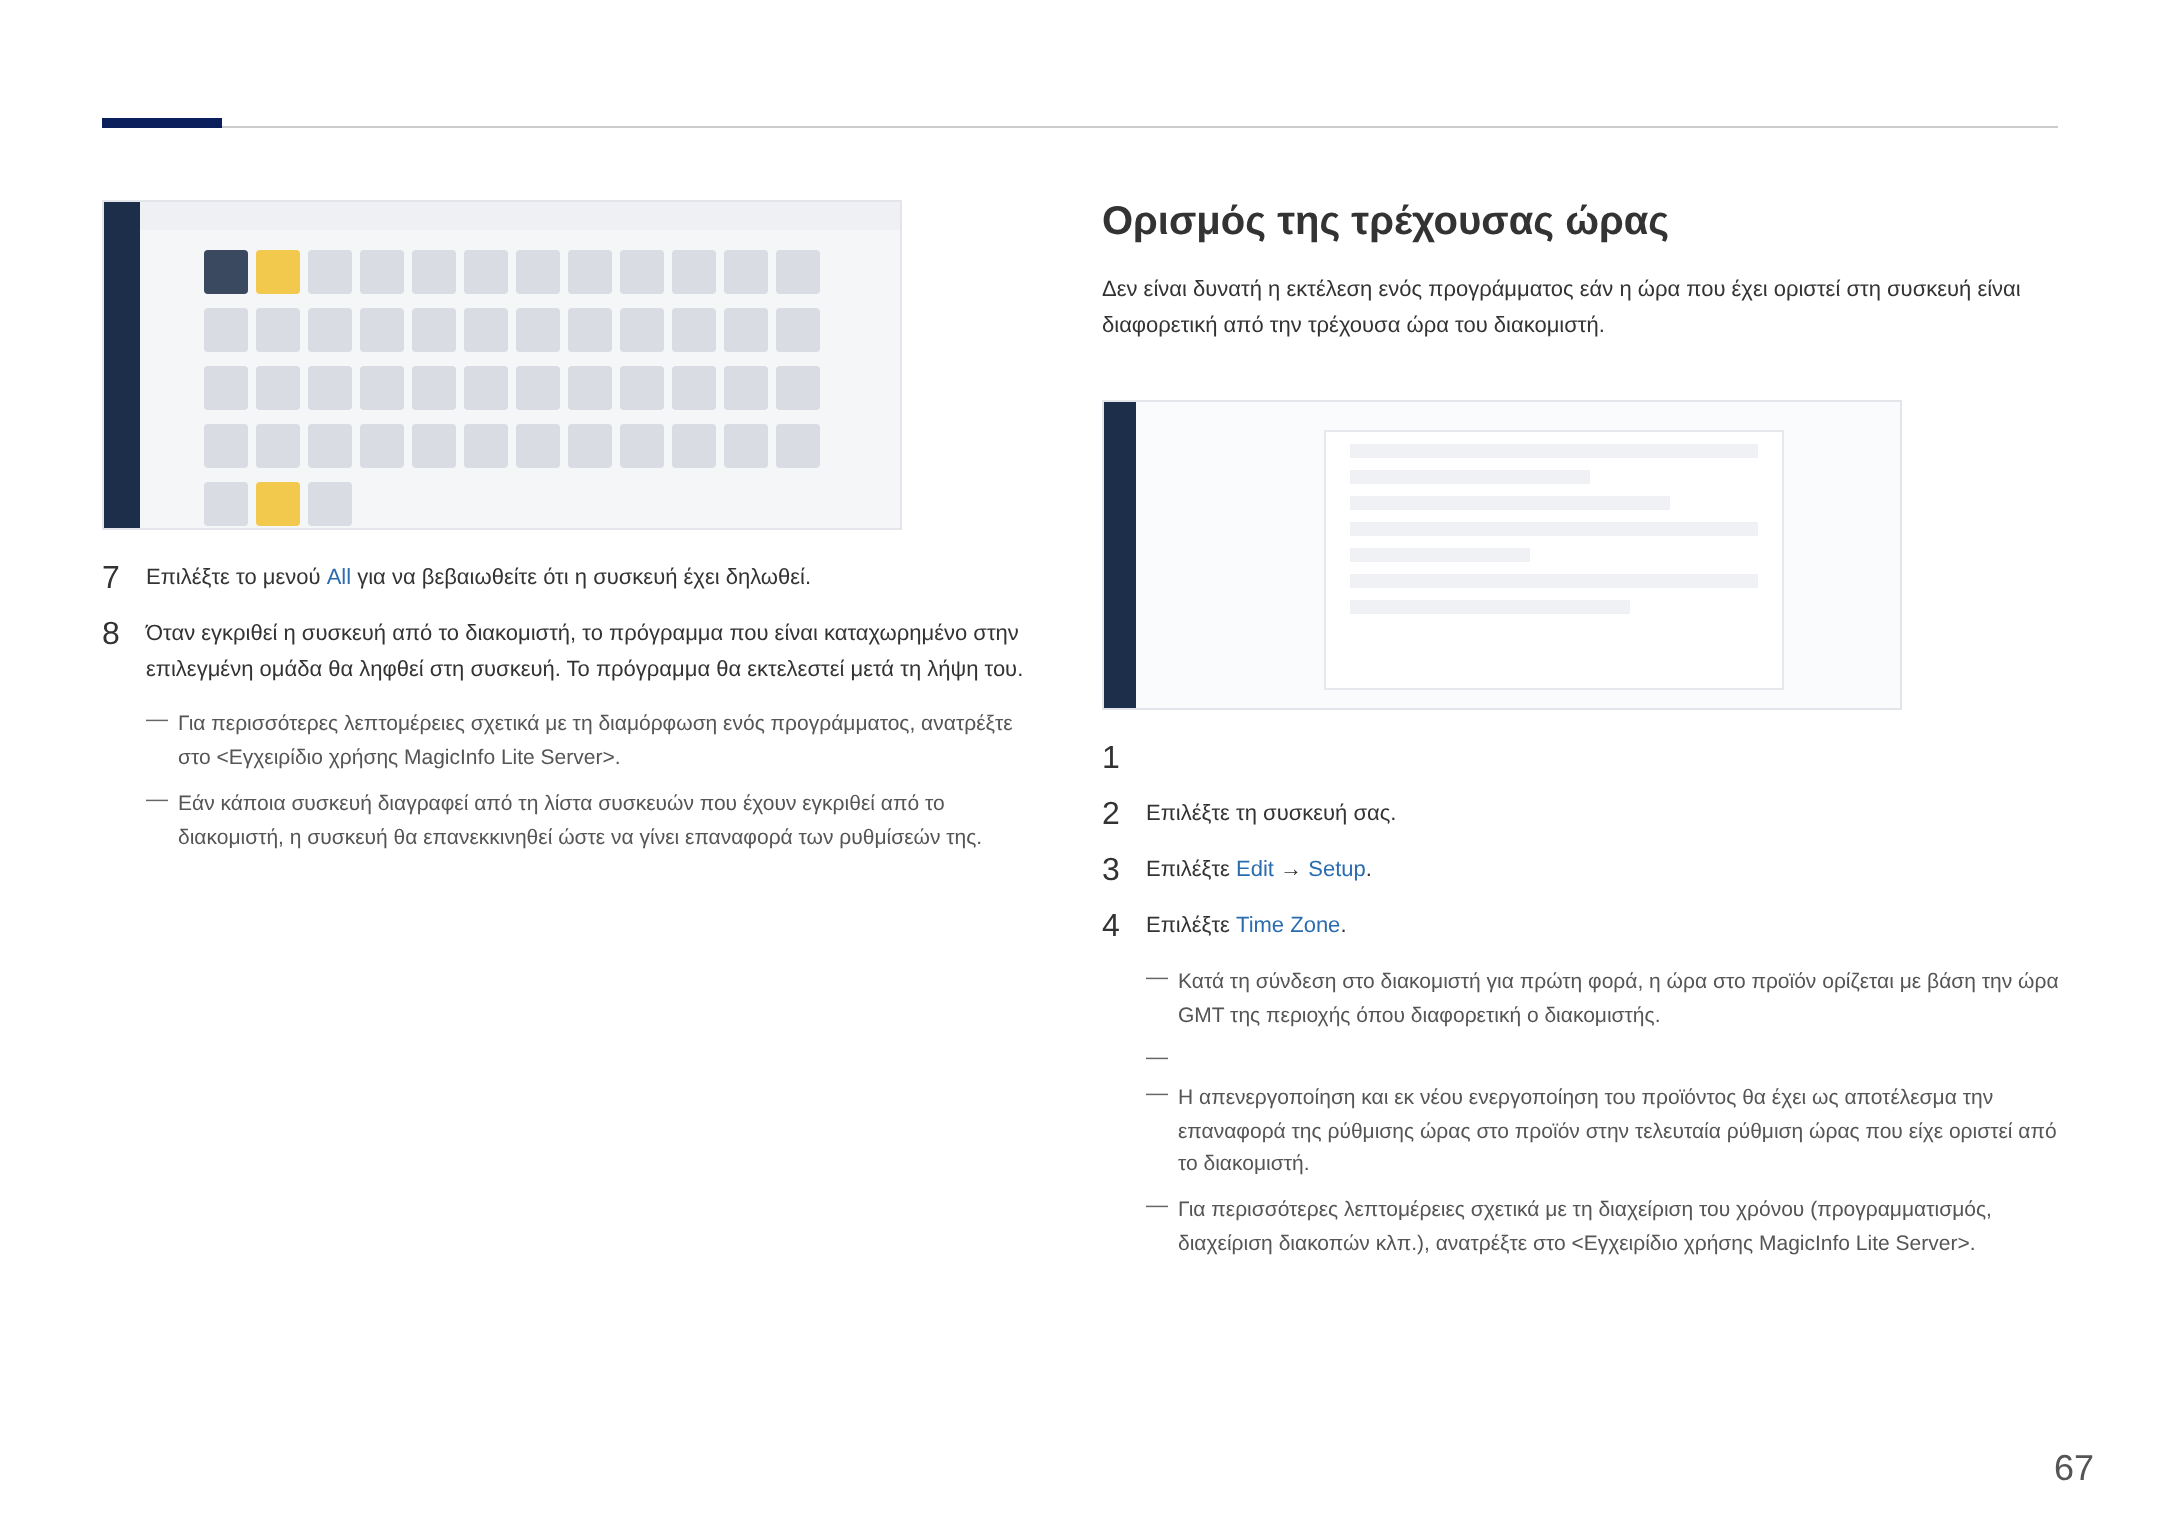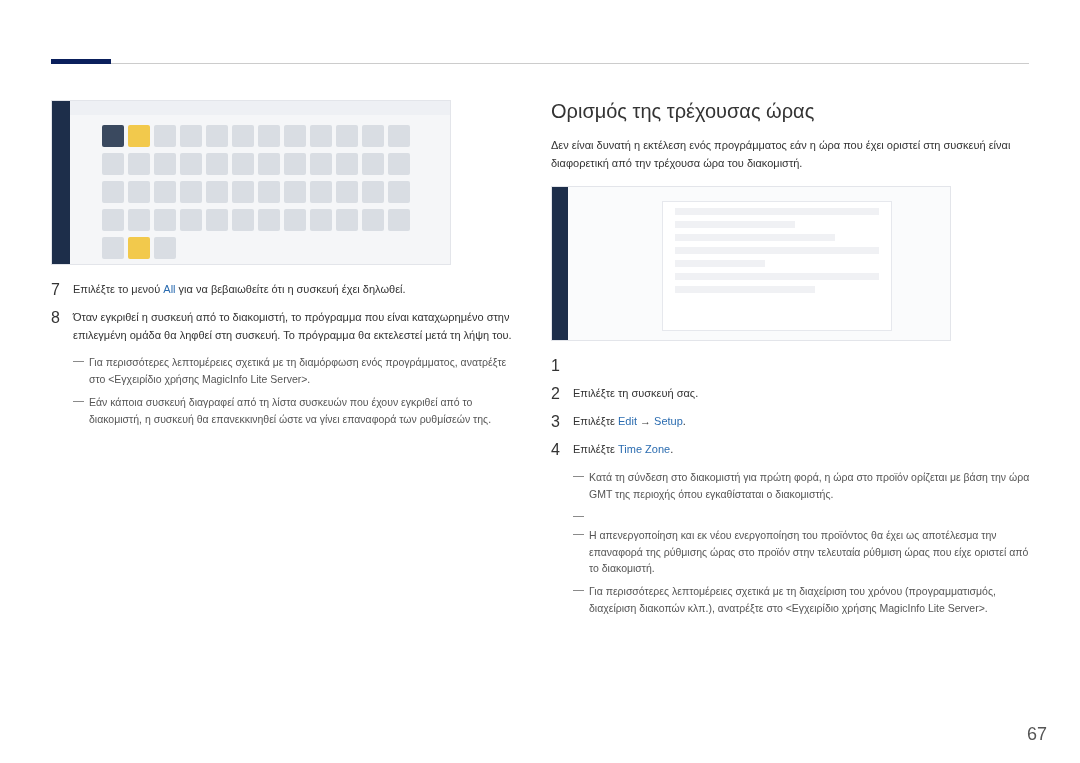--- a/index.html
+++ b/index.html
@@ -15,22 +15,22 @@
     .shot .grd .cell{display:inline-block;width:22px;height:22px;margin:2px;background:#d9dde3;border-radius:2px}
     .shot .grd .h{background:#f2c94c}
     .shot .grd .h2{background:#3a495f}
     .step{display:flex;margin:10px 0;align-items:flex-start}
     .step .n{font-size:16px;color:#333;width:22px;flex-shrink:0;font-weight:400}
     .step .t{font-size:11px;line-height:1.6;color:#333}
     .note{display:flex;margin:6px 0;align-items:flex-start;padding-left:22px}
     .note .dash{width:16px;flex-shrink:0;color:#666}
     .note .t{font-size:10.5px;line-height:1.6;color:#555}
     .link{color:#2b6cb0}
-    .h2{font-size:20px;font-weight:400;color:#333;margin-bottom:14px}
-    .intro{font-size:11px;line-height:1.6;color:#333;margin-bottom:14px}
+    .h2{font-size:20px;font-weight:700;color:#333;margin-bottom:14px}
+    .intro{font-size:11px;line-height:1.6;color:#333;margin-bottom:28px}
     .shot2{width:400px;height:155px;background:#f5f6f8;border:1px solid #e3e5ea;position:relative;margin-bottom:16px;overflow:hidden}
     .shot2 .sbar{position:absolute;left:0;top:0;bottom:0;width:16px;background:#1d2e4a}
     .shot2 .btm{position:absolute;left:16px;right:0;bottom:0;top:0;background:#fafbfc}
     .shot2 .panel{position:absolute;left:110px;top:14px;width:230px;height:130px;background:#fff;border:1px solid #e6e8ed}
     .shot2 .line{height:7px;background:#f0f1f4;margin:6px 12px}
     .pg{position:absolute;right:33px;bottom:18px;font-size:18px;color:#555}
   </style>
 </head>
 <body>
 
@@ -105,21 +105,21 @@
   </div>
   <div class="step">
     <div class="n">4</div>
     <div class="t">
       <span>Επιλέξτε </span><span class="link">Time Zone</span><span>.</span>
     </div>
   </div>
 
   <div class="note">
     <div class="dash">―</div>
-    <div class="t">Κατά τη σύνδεση στο διακομιστή για πρώτη φορά, η ώρα στο προϊόν ορίζεται με βάση την ώρα GMT της περιοχής όπου εγκαθίσταται ο διακομιστής.</div>
+    <div class="t">Κατά τη σύνδεση στο διακομιστή για πρώτη φορά, η ώρα στο προϊόν ορίζεται με βάση την ώρα GMT της περιοχής όπου διαφορετική ο διακομιστής.</div>
   </div>
   <div class="note">
     <div class="dash">―</div>
   </div>
   <div class="note">
     <div class="dash">―</div>
     <div class="t">Η απενεργοποίηση και εκ νέου ενεργοποίηση του προϊόντος θα έχει ως αποτέλεσμα την επαναφορά της ρύθμισης ώρας στο προϊόν στην τελευταία ρύθμιση ώρας που είχε οριστεί από το διακομιστή.</div>
   </div>
   <div class="note">
     <div class="dash">―</div>

